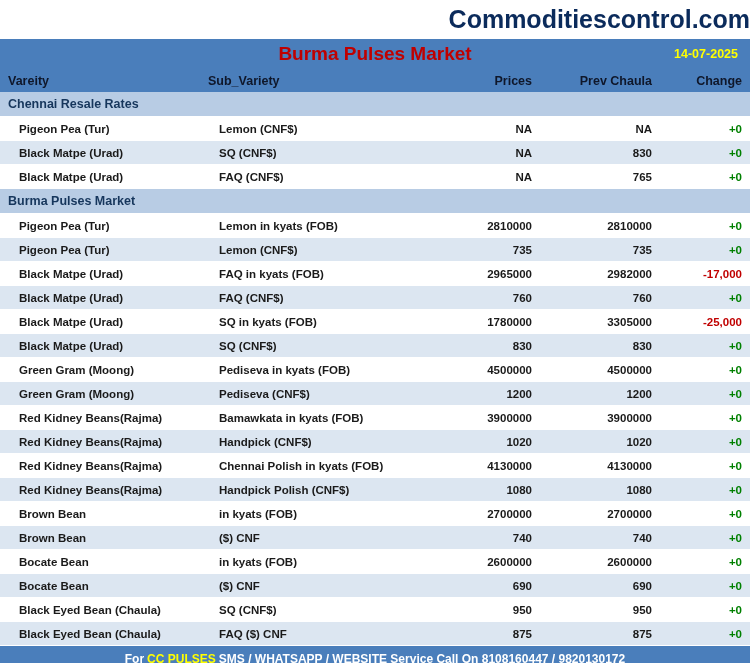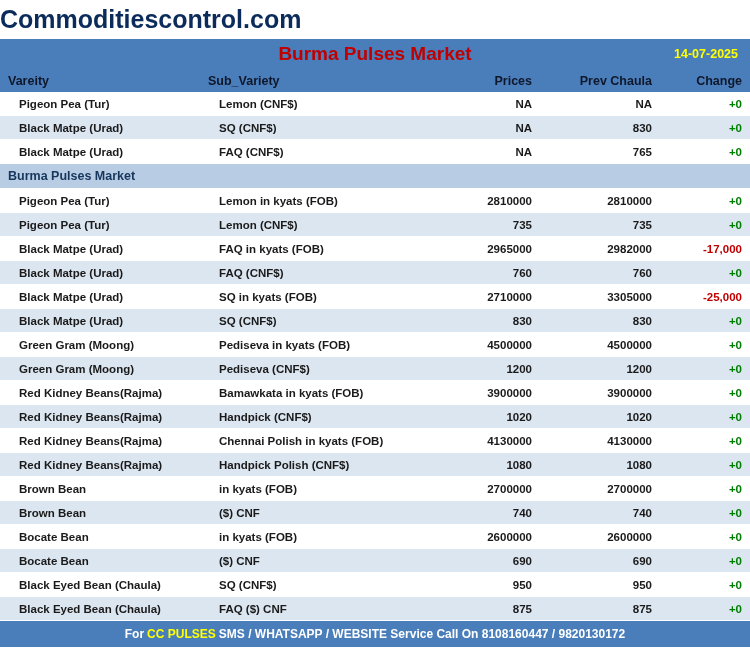--- a/index.html
+++ b/index.html
@@ -17,21 +17,21 @@
     overflow: hidden;
     background: #ffffff;
     box-sizing: border-box;
   }
   
   .site-title-bar {
     height: 38px;
     background: #ffffff;
     display: flex;
     align-items: center;
-    justify-content: flex-start;
+    justify-content: flex-end;
     border-bottom: 1px solid #ffffff;
   }
   .site-title {
     font-size: 25px;
     font-weight: bold;
     color: #0b2b5b;
     letter-spacing: 0px;
   }
   .market-bar {
     height: 30px;
@@ -162,20 +162,23 @@
     <thead>
       <tr>
         <th>Vareity</th>
         <th>Sub_Variety</th>
         <th class="num">Prices</th>
         <th class="num">Prev Chaula</th>
         <th class="num">Change</th>
       </tr>
     </thead>
     <tbody id="table-body">
+        <tr class="section">
+          <td colspan="5">Chennai Resale Rates</td>
+        </tr>
         <tr class="row-even">
           <td class="variety">Pigeon Pea (Tur)</td>
           <td class="sub">Lemon (CNF$)</td>
           <td class="num">NA</td>
           <td class="num">NA</td>
           <td class="change-pos">+0</td>
         </tr>
         <tr class="row-odd">
           <td class="variety">Black Matpe (Urad)</td>
           <td class="sub">SQ (CNF$)</td>
@@ -217,21 +220,21 @@
         <tr class="row-odd">
           <td class="variety">Black Matpe (Urad)</td>
           <td class="sub">FAQ (CNF$)</td>
           <td class="num">760</td>
           <td class="num">760</td>
           <td class="change-pos">+0</td>
         </tr>
         <tr class="row-even">
           <td class="variety">Black Matpe (Urad)</td>
           <td class="sub">SQ in kyats (FOB)</td>
-          <td class="num">2710000</td>
+          <td class="num">1780000</td>
           <td class="num">3305000</td>
           <td class="change-neg">-25,000</td>
         </tr>
         <tr class="row-odd">
           <td class="variety">Black Matpe (Urad)</td>
           <td class="sub">SQ (CNF$)</td>
           <td class="num">830</td>
           <td class="num">830</td>
           <td class="change-pos">+0</td>
         </tr>

